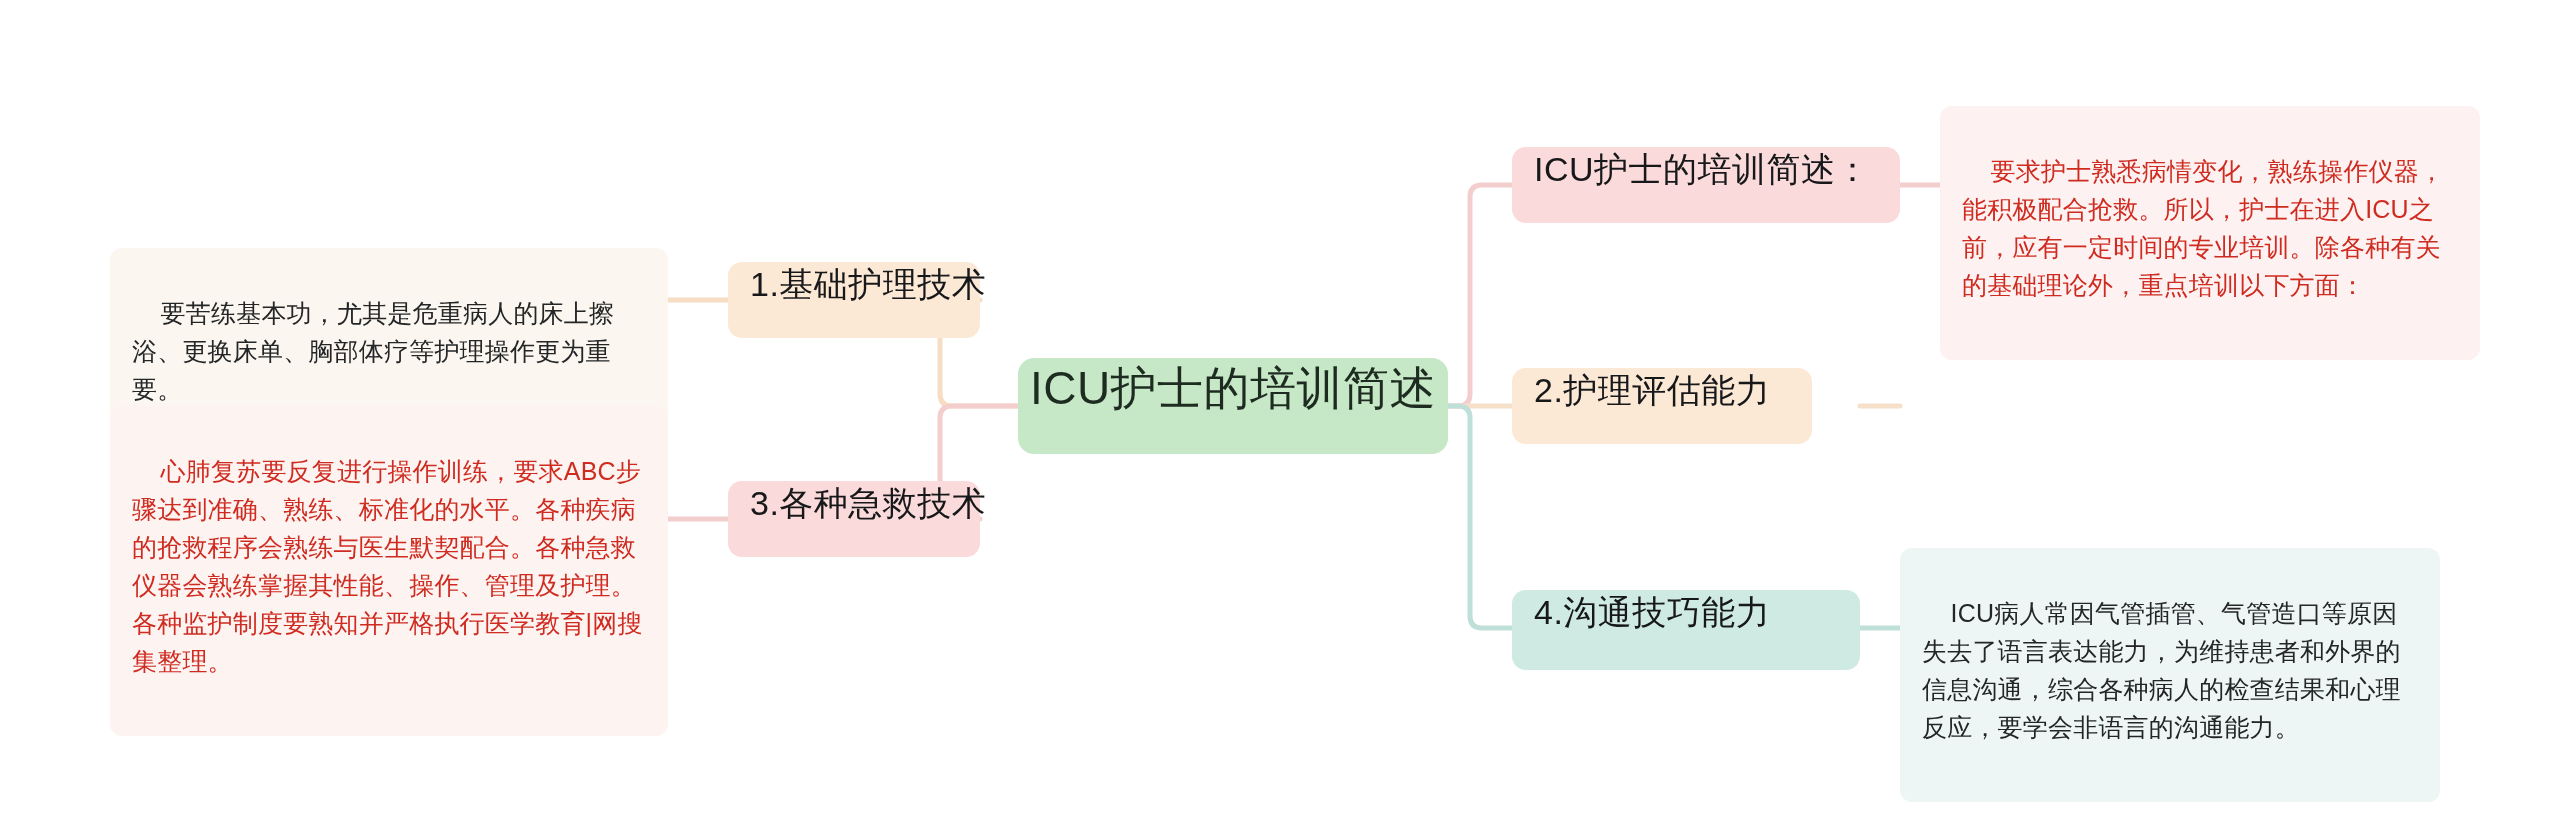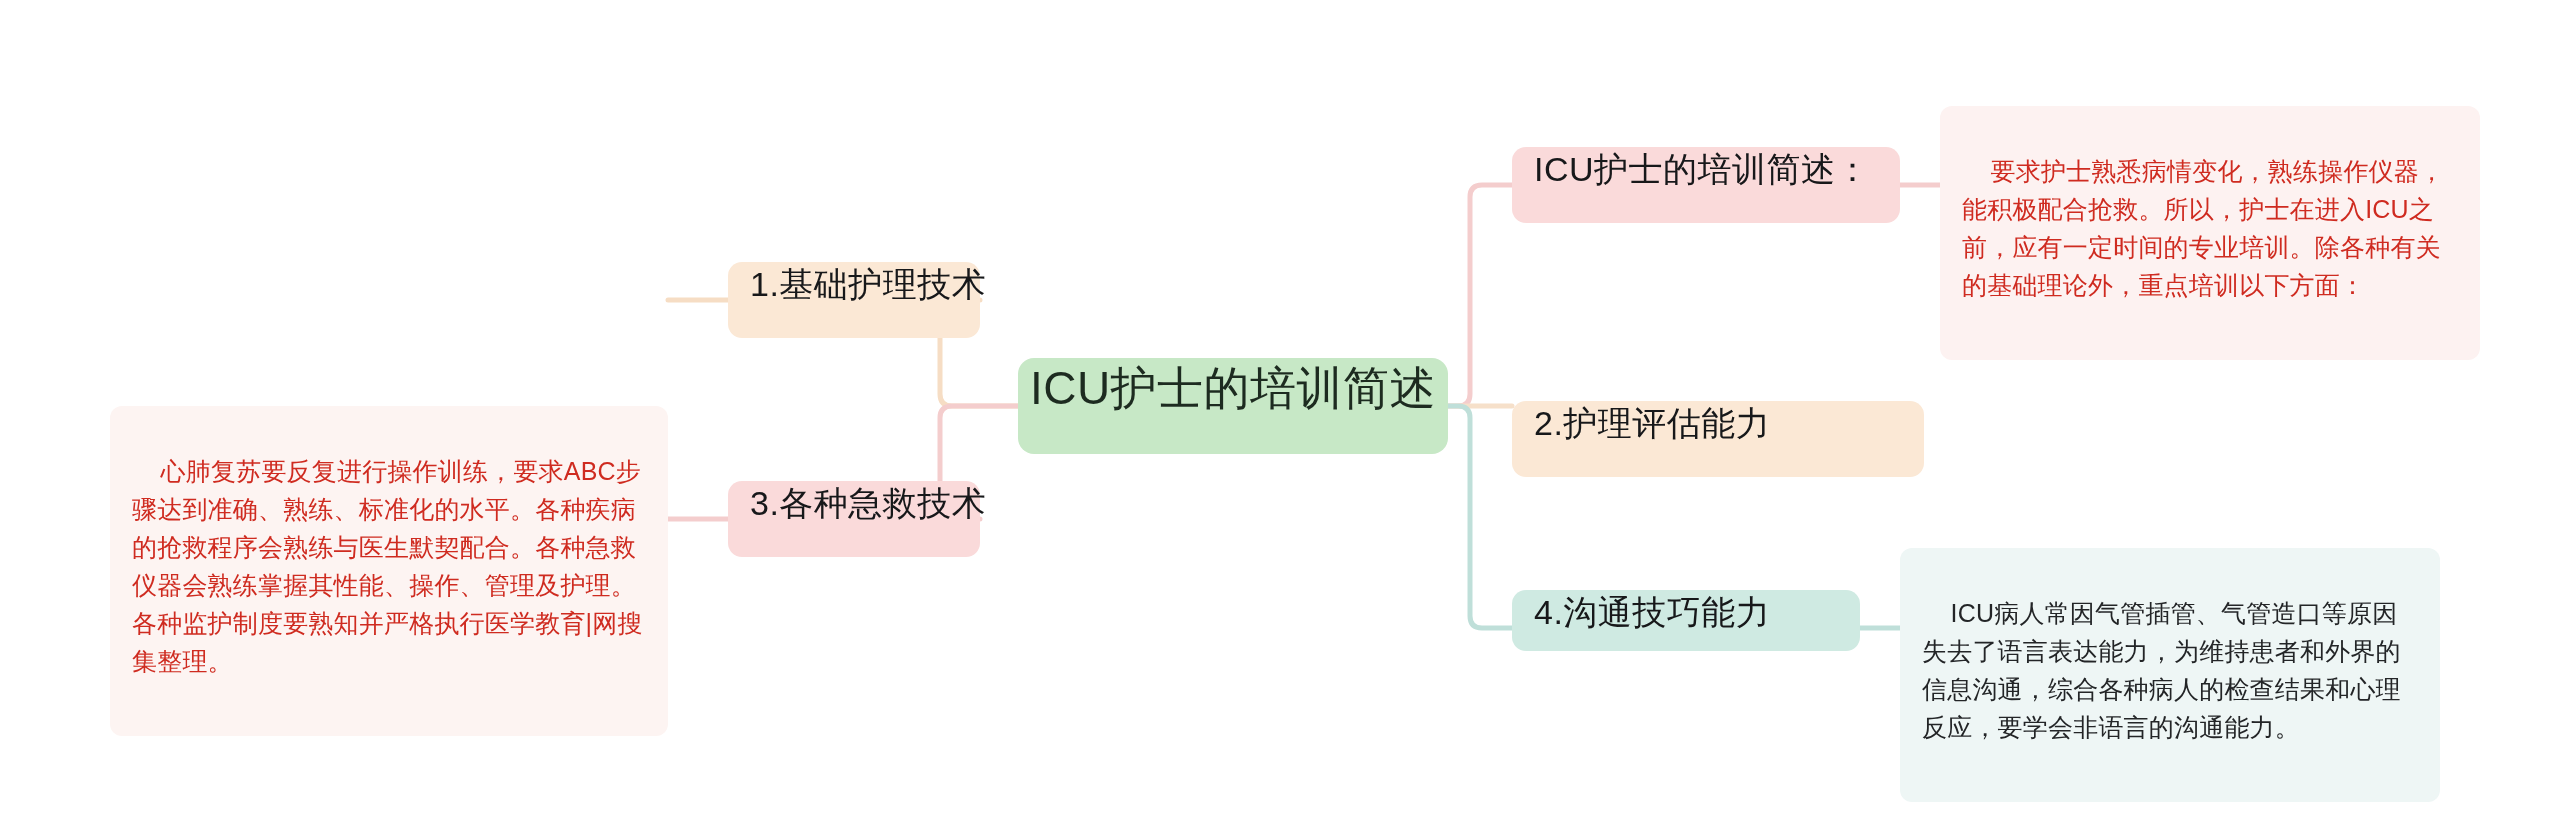--- a/index.html
+++ b/index.html
@@ -109,28 +109,31 @@
   </div>
 
   <div class="node branch-node" style="left:728px; top:481px; width:252px; height:76px; background:#fadada;">
     <span>3.各种急救技术</span>
   </div>
 
   <div class="node branch-node" style="left:1512px; top:147px; width:388px; height:76px; background:#fadada;">
     <span>ICU护士的培训简述：</span>
   </div>
 
-  <div class="node branch-node" style="left:1512px; top:368px; width:412px; height:76px; background:#fbe8d5;margin-top:33px;">
+  <div class="node branch-node" style="left:1512px; top:368px; width:300px; height:76px; background:#fbe8d5;">
     <span>2.护理评估能力</span>
   </div>
 
-  <div class="node branch-node" style="left:1512px; top:590px; width:348px; height:61px; background:#cfeae2;">
+  <div class="node branch-node" style="left:1512px; top:590px; width:348px; height:80px; background:#cfeae2;">
     <span>4.沟通技巧能力</span>
   </div>
 
+  <div class="leaf black" style="left:110px; top:248px; width:558px; background:#fbf6ef;">
+    <span>要苦练基本功，尤其是危重病人的床上擦浴、更换床单、胸部体疗等护理操作更为重要。</span>
+  </div>
 
   <div class="leaf red" style="left:110px; top:406px; width:558px; background:#fdf4f2;">
     <span>心肺复苏要反复进行操作训练，要求ABC步骤达到准确、熟练、标准化的水平。各种疾病的抢救程序会熟练与医生默契配合。各种急救仪器会熟练掌握其性能、操作、管理及护理。各种监护制度要熟知并严格执行医学教育|网搜集整理。</span>
   </div>
 
   <div class="leaf red" style="left:1940px; top:106px; width:540px; background:#fdf2f1;">
     <span>要求护士熟悉病情变化，熟练操作仪器，能积极配合抢救。所以，护士在进入ICU之前，应有一定时间的专业培训。除各种有关的基础理论外，重点培训以下方面：</span>
   </div>
 
 

